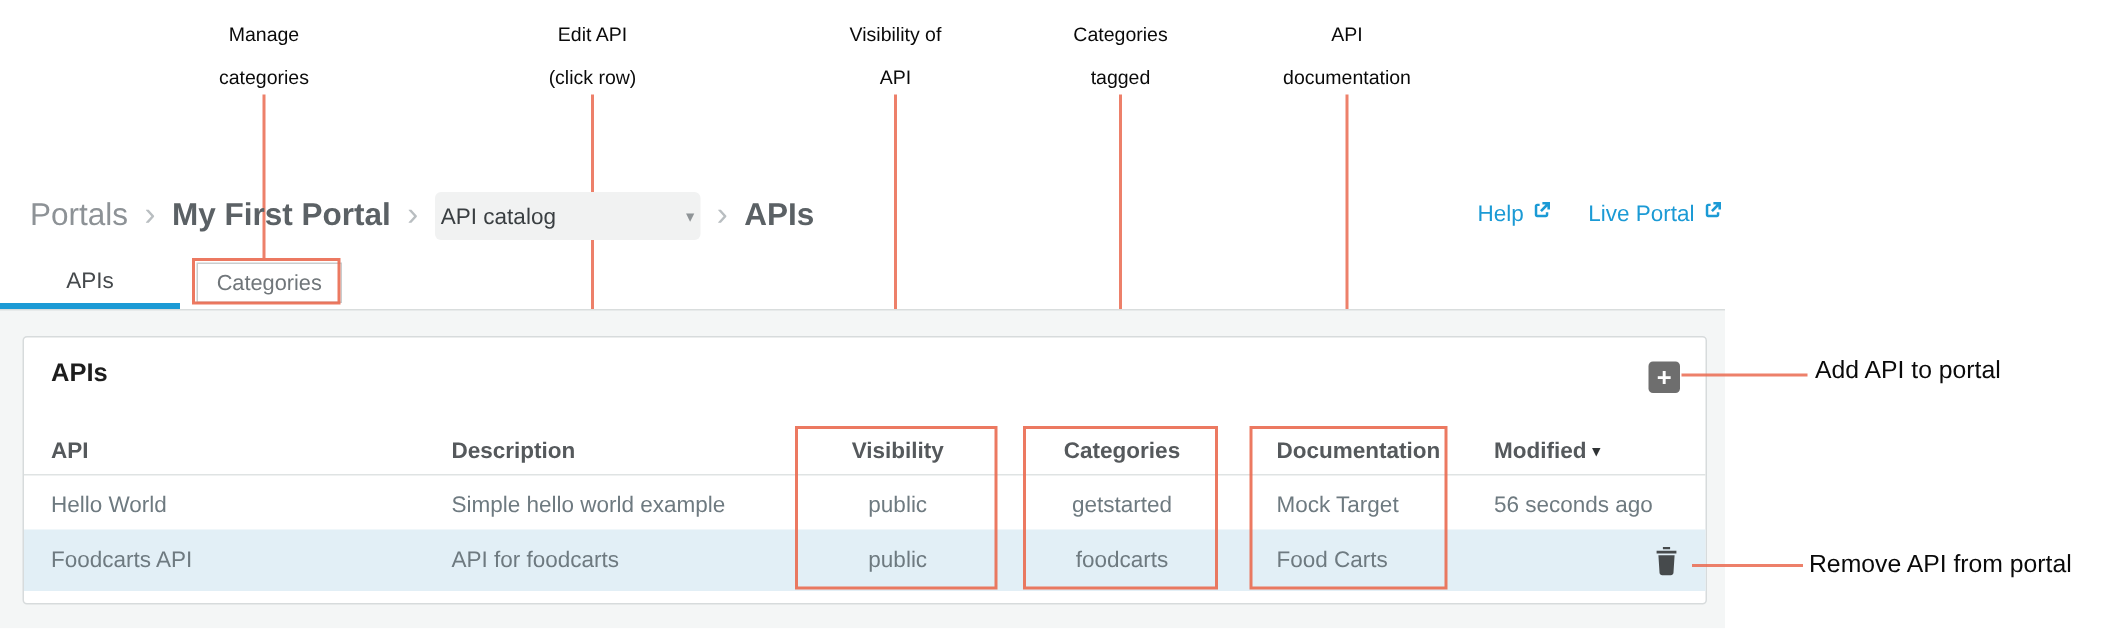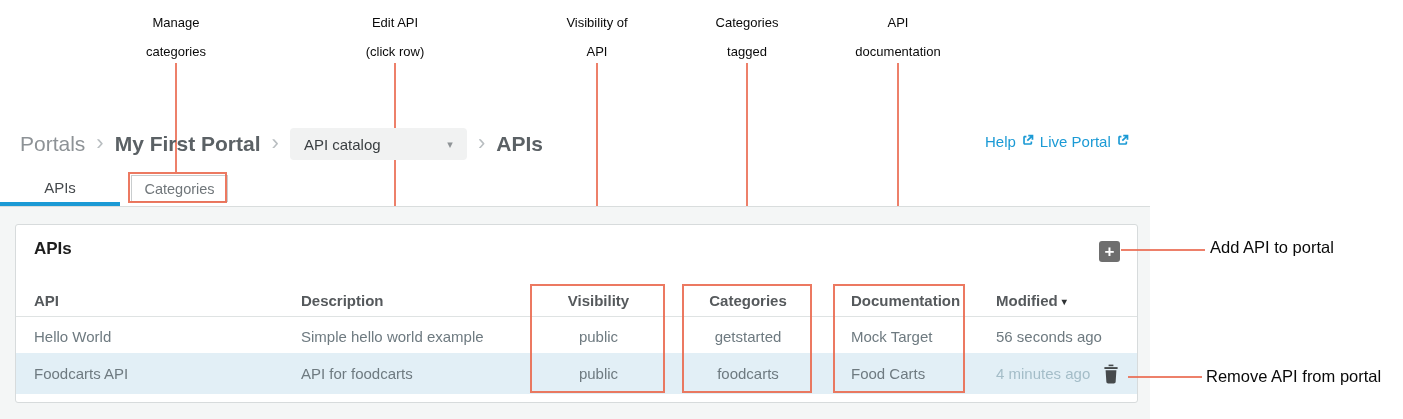--- a/index.html
+++ b/index.html
@@ -16,25 +16,25 @@
   .hl { position:absolute; height:2px; background:var(--red); opacity:.85; }
   .rbox { position:absolute; border:2px solid var(--red); opacity:.9; }
 
   
   .breadcrumb { position:absolute; left:20px; top:126px; height:36px; display:flex; align-items:center; gap:11px; }
   .bc-sep { color:#b9bec1; font-size:22px; font-weight:400; padding-bottom:3px; }
   .bc-root { color:#8d9296; font-size:21px; }
   .bc-name { color:#5b6165; font-size:21px; font-weight:600; }
   .bc-current { color:#5b6165; font-size:21px; font-weight:700; }
   .bc-select { width:177px; height:32px; background:#f1f2f2; border-radius:4px; display:flex;
-               align-items:center; justify-content:space-between; padding:0 14px; cursor:pointer; }
+               align-items:center; justify-content:space-between; padding:0 4px; cursor:pointer; }
   .bc-select .lbl { font-size:15px; color:#3a3f42; }
   .bc-select .caret { font-size:11px; color:#8f9497; }
 
-  .header-links { position:absolute; left:985px; top:133px; display:flex; gap:5px; align-items:center;justify-content:space-between; }
+  .header-links { position:absolute; left:985px; top:133px; display:flex; gap:24px; align-items:center;justify-content:space-between; }
   .hlink { display:flex; align-items:center; gap:5px; color:var(--blue); font-size:15px; cursor:pointer; }
   .ext-icon { display:inline-block; }
 
   
   .tab-apis { position:absolute; left:0; top:172px; width:120px; height:31px; display:flex;
               align-items:center; justify-content:center; font-size:15px; color:#45494c; cursor:pointer; }
   .tab-underline { position:absolute; left:0; top:202px; width:120px; height:4px; background:var(--blue); }
   .tab-categories { position:absolute; left:131px; top:175px; width:97px; height:27px; background:#fff;
               border:1px solid #c9cdce; display:flex; align-items:center; justify-content:center;
               font-size:14.5px; color:#70767a; cursor:pointer; }
@@ -163,21 +163,20 @@
       <span class="cell c-doc">Mock Target</span>
       <span class="cell c-mod">56 seconds ago</span>
     </div>
 
     <div class="trow2">
       <span class="cell c-api">Foodcarts API</span>
       <span class="cell c-desc">API for foodcarts</span>
       <span class="cell c-vis">public</span>
       <span class="cell c-cat">foodcarts</span>
       <span class="cell c-doc">Food Carts</span>
-      <span class="cell c-mod mod-faded">4 minutes ago</span>
       <span class="trash">
         <svg width="20" height="22" viewBox="0 0 20 22">
           <path d="M7.6 1.6h4.8v1.6H7.6z" fill="#464a4c"></path>
           <path d="M3.4 4.1h13.2v1.9H3.4z" fill="#464a4c"></path>
           <path d="M4.6 7.2h10.8l-.75 11.6c-.06.95-.85 1.7-1.8 1.7H7.15c-.95 0-1.74-.75-1.8-1.7L4.6 7.2z" fill="#464a4c"></path>
         </svg>
       </span>
     </div>
   </div>
 

